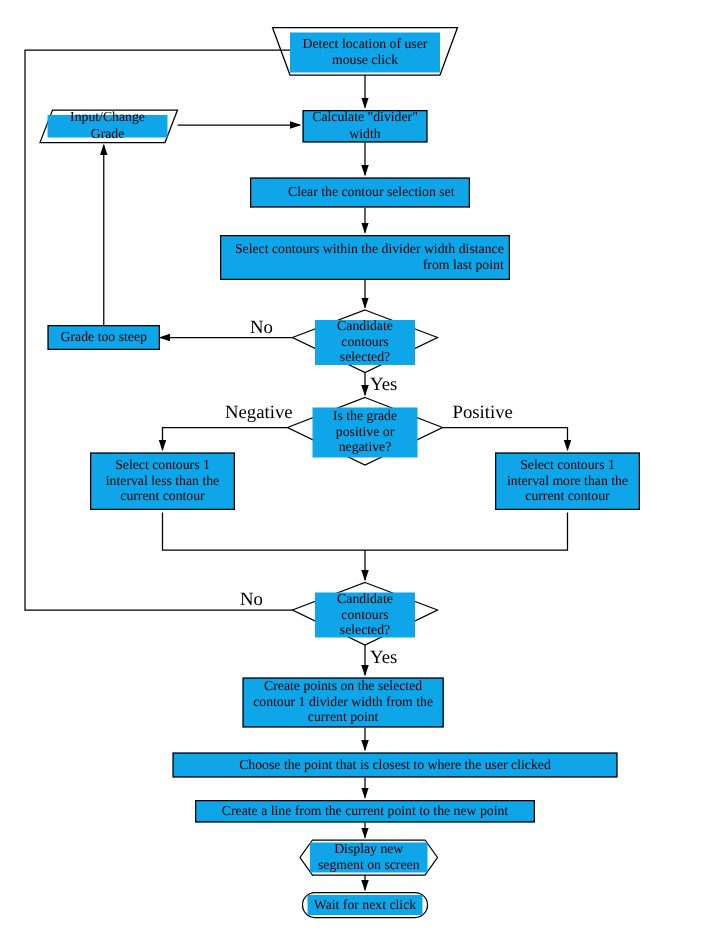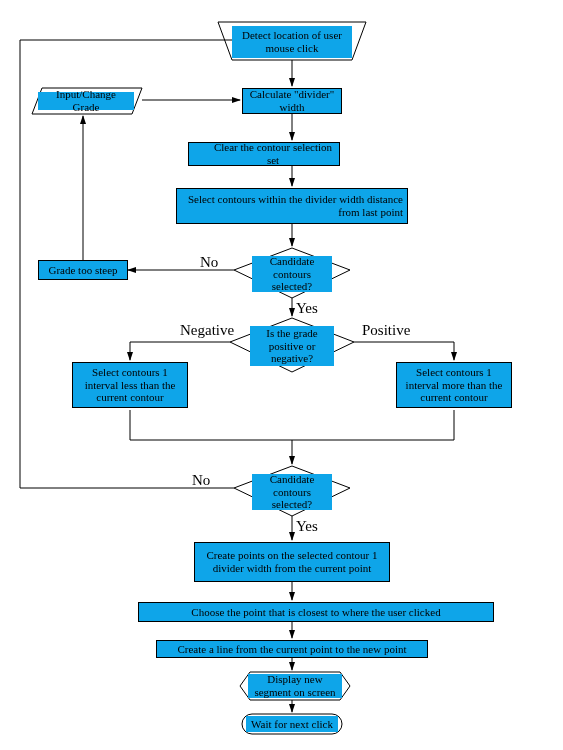--- a/index.html
+++ b/index.html
@@ -93,37 +93,37 @@
 
   <line x1="292" y1="700" x2="292" y2="712" stroke="#000" marker-end="url(#arrow)"></line>
 </svg>
 
 <div class="node hidden-border" style="left:232px; top:26px; width:120px; height:32px;">Detect location of user mouse click</div>
 
 <div class="node hidden-border" style="left:38px; top:92px; width:96px; height:18px;">Input/Change Grade</div>
 
 <div class="node" style="left:242px; top:88px; width:100px; height:26px;">Calculate "divider" width</div>
 
-<div class="node" style="left:188px; top:142px; width:152px; height:24px;padding-left:22px;">Clear the contour selection set</div>
+<div class="node" style="left:200px; top:142px; width:176px; height:24px;padding-left:22px;">Clear the contour selection set</div>
 
 <div class="node" style="left:176px; top:188px; width:232px; height:36px;text-align:right;">Select contours within the divider width distance from last point</div>
 
 <div class="node hidden-border" style="left:252px; top:256px; width:80px; height:36px;">Candidate contours selected?</div>
 
 <div class="node" style="left:38px; top:260px; width:90px; height:20px;">Grade too steep</div>
 
 <div class="node hidden-border" style="left:250px; top:326px; width:84px; height:40px;">Is the grade positive or negative?</div>
 
 <div class="node" style="left:72px; top:362px; width:116px; height:46px;">Select contours 1 interval less than the current contour</div>
 
 <div class="node" style="left:396px; top:362px; width:116px; height:46px;">Select contours 1 interval more than the current contour</div>
 
 <div class="node hidden-border" style="left:252px; top:474px; width:80px; height:36px;">Candidate contours selected?</div>
 
-<div class="node" style="left:194px; top:542px; width:196px; height:40px;">Create points on the selected contour 1 divider width from the current point</div>
+<div class="node" style="left:194px; top:542px; width:161px; height:40px;">Create points on the selected contour 1 divider width from the current point</div>
 
 <div class="node" style="left:138px; top:602px; width:356px; height:20px;">Choose the point that is closest to where the user clicked</div>
 
 <div class="node" style="left:156px; top:640px; width:272px; height:18px;">Create a line from the current point to the new point</div>
 
 <div class="node hidden-border" style="left:248px; top:674px; width:94px; height:24px;">Display new segment on screen</div>
 
 <div class="node hidden-border" style="left:246px; top:716px; width:92px; height:16px;">Wait for next click</div>
 
 <div class="label" style="left:200px; top:254px;">No</div>

